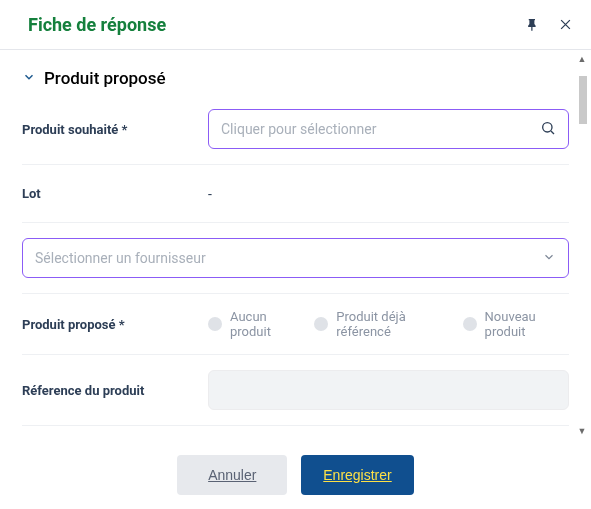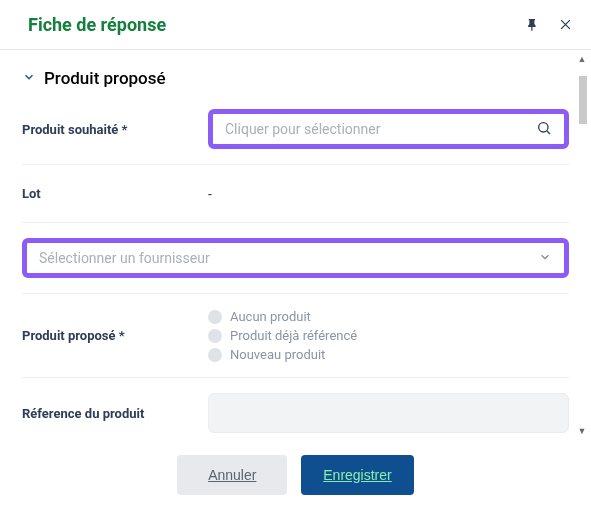--- a/index.html
+++ b/index.html
@@ -104,21 +104,21 @@
     font-weight: 700;
   }
   .form-control-wrap {
     flex: 1;
     min-width: 0;
   }
 
   .input-lookup, .input-select, .input-readonly {
     width: 100%;
     height: 40px;
-    border: 5px solid #8b5cf6;
+    border: 1px solid #8b5cf6;
     border-radius: 6px;
     display: flex;
     align-items: center;
     padding: 0 12px;
     background: #fff;
     font-size: 14px;
     color: #98a0ac;
     justify-content: space-between;
   }
   .input-readonly {
@@ -127,22 +127,22 @@
   }
   .placeholder { color: #a9b0ba; }
 
   .plain-value {
     font-size: 14px;
     color: #2d3e56;
   }
 
   .radio-group {
     display: flex;
-    flex-direction: column;
-    gap: 4px;
+    flex-direction: row;
+    gap: 13px;
   }
   .radio-item {
     display: flex;
     align-items: center;
     gap: 8px;
     font-size: 13px;
     color: #8b94a3;
   }
   .radio-dot {
     width: 14px;
@@ -177,21 +177,21 @@
     align-items: center;
     justify-content: center;
     text-decoration: underline;
   }
   .btn-cancel {
     background: #e7e9ed;
     color: #5a6274;
   }
   .btn-save {
     background: #104f8f;
-    color: #86efac;
+    color: #fde047;
   }
 </style>
 </head>
 <body>
 
 <div class="header">
   <div class="header-title">Fiche de réponse</div>
   <div class="header-actions">
     <span class="icon-btn">
       <svg width="15" height="15" viewBox="0 0 24 24" fill="#2d3e56">

